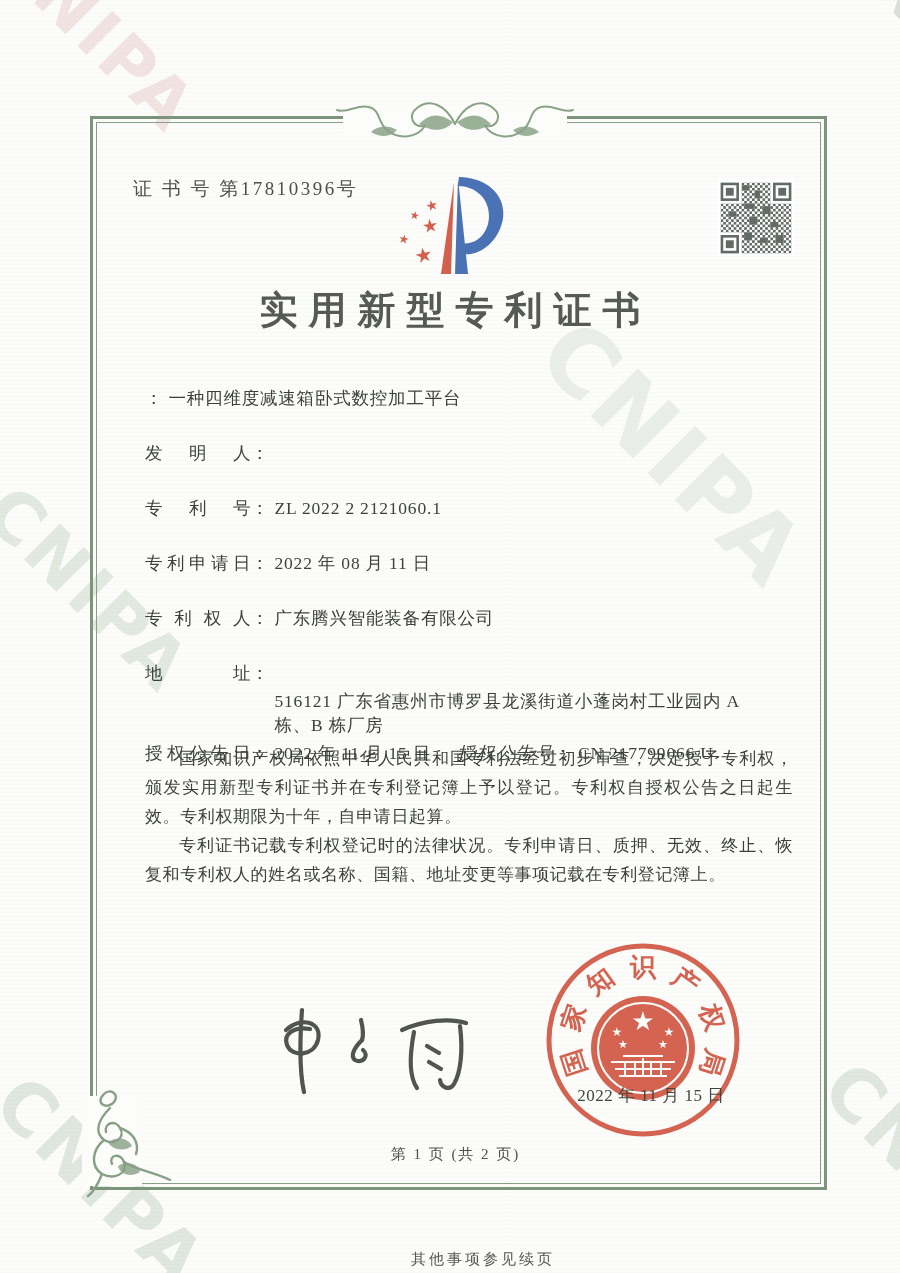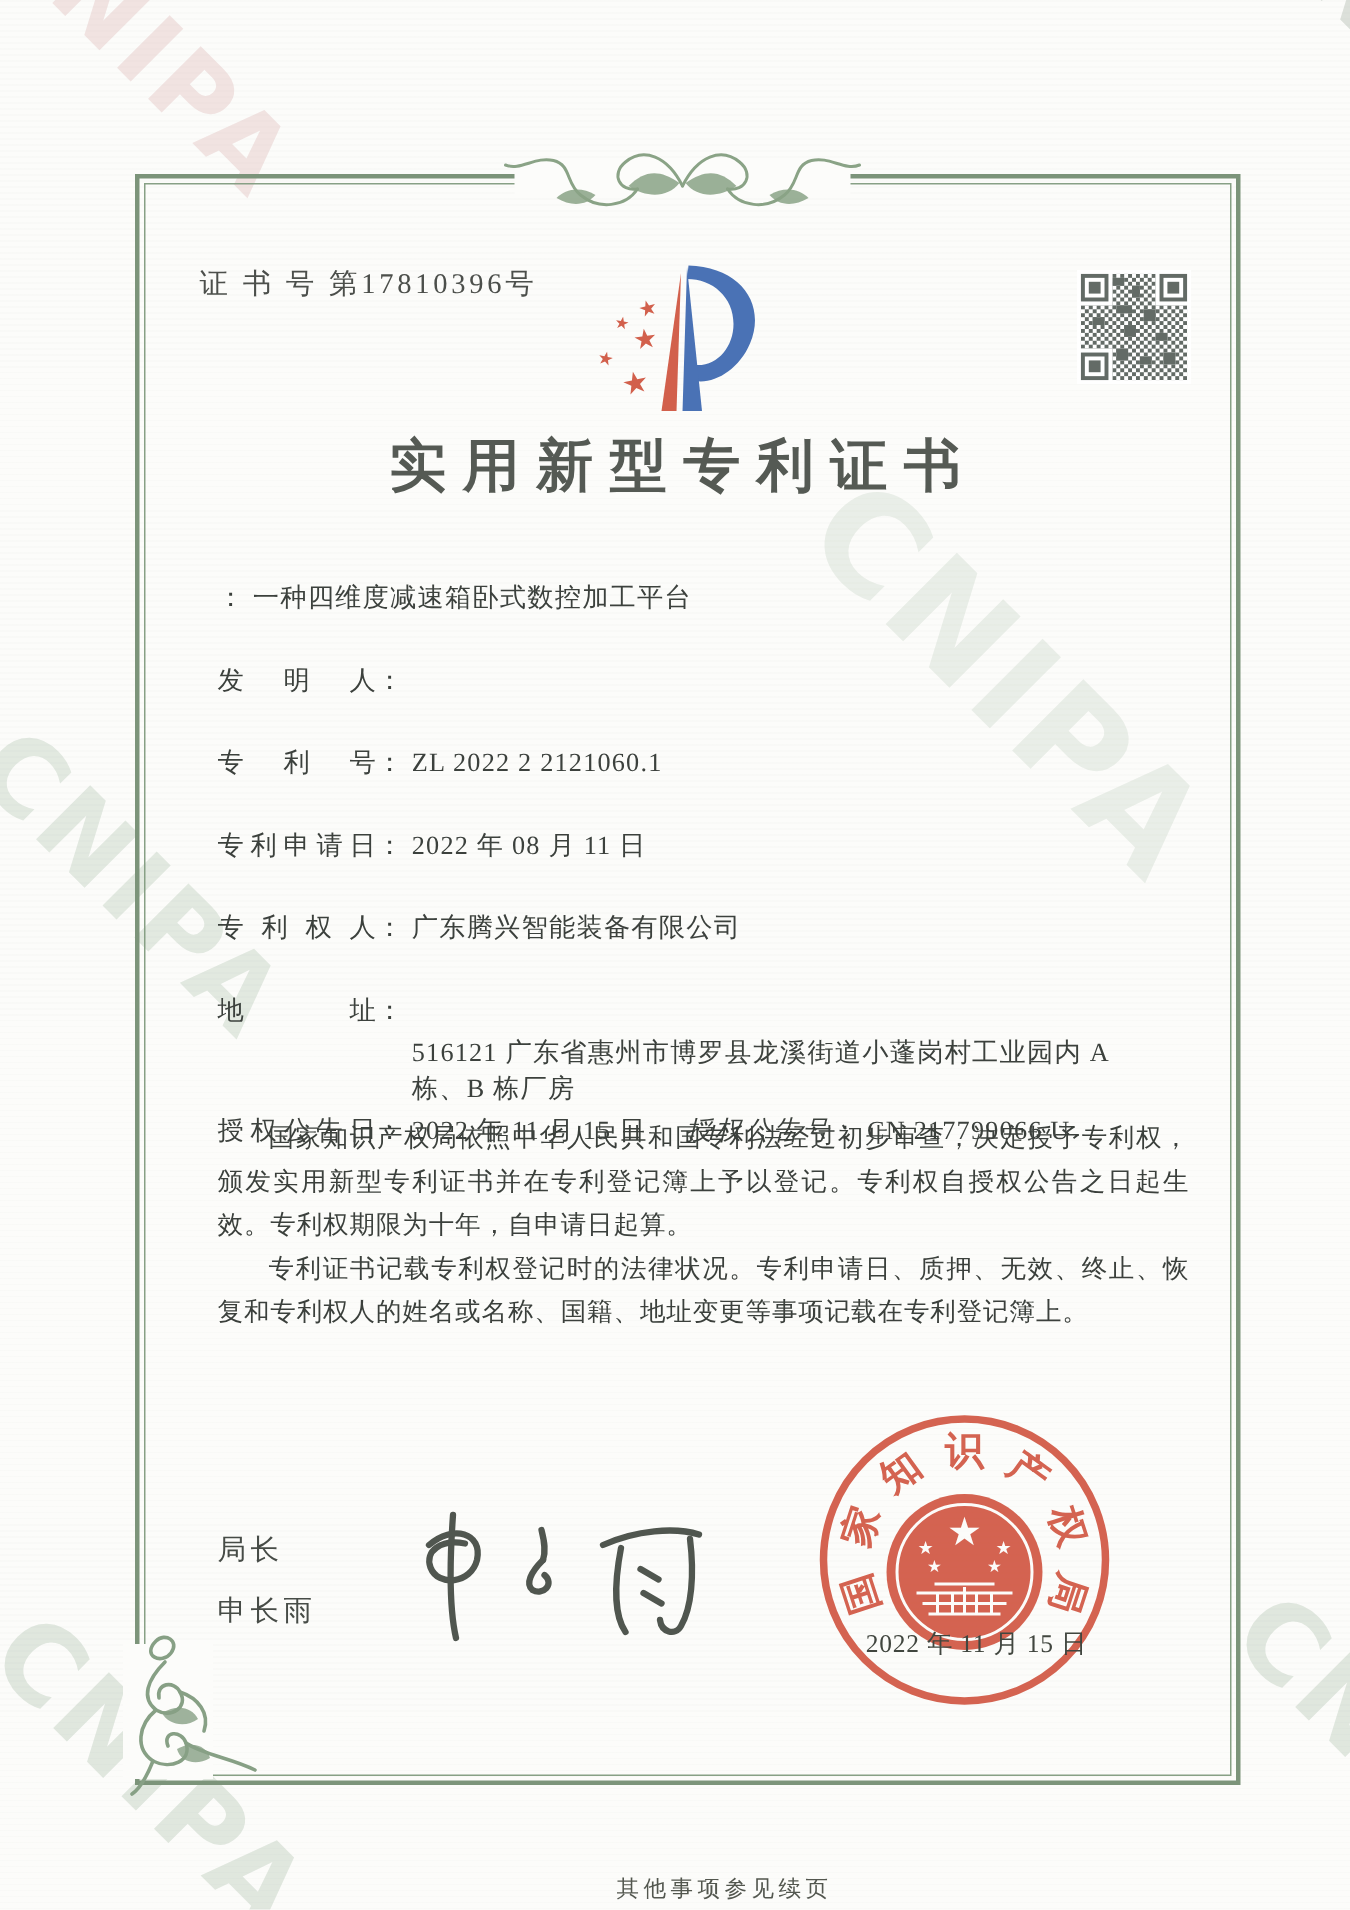--- a/index.html
+++ b/index.html
@@ -220,24 +220,20 @@
         <span class="fvalue">CN 217799066 U</span>
       </span>
     </div>
   </div>
 
   <div class="abs paras">
     <p>国家知识产权局依照中华人民共和国专利法经过初步审查，决定授予专利权，颁发实用新型专利证书并在专利登记簿上予以登记。专利权自授权公告之日起生效。专利权期限为十年，自申请日起算。</p>
     <p>专利证书记载专利权登记时的法律状况。专利申请日、质押、无效、终止、恢复和专利权人的姓名或名称、国籍、地址变更等事项记载在专利登记簿上。</p>
   </div>
 
-  <div class="abs officer">
-    <div>局长</div>
-    <div>申长雨</div>
-  </div>
 
   <svg class="abs sig" width="215" height="102" viewBox="0 0 215 102">
     <g stroke="#50564f" fill="none" stroke-width="4.2" stroke-linecap="round" stroke-linejoin="round">
       <path d="M40 12 C38 40 37 72 42 94"></path>
       <path d="M24 32 C40 18 60 24 56 42 C52 58 30 60 25 47 C21 36 32 28 48 31"></path>
       <path d="M99 22 C101 30 102 36 100 42"></path>
       <path d="M100 42 C92 50 88 58 93 62 C100 66 108 58 101 52"></path>
       <path d="M140 32 C162 22 188 20 204 25"></path>
       <path d="M152 34 C147 60 148 80 155 90"></path>
       <path d="M198 28 C201 52 199 74 192 86 C188 93 179 90 178 82"></path>
@@ -273,15 +269,16 @@
         <path d="M72 129 L128 129"></path>
         <path d="M76 136 L124 136"></path>
         <path d="M82 122 L82 136 M92 122 L92 136 M100 118 L100 136 M108 122 L108 136 M118 122 L118 136"></path>
         <path d="M80 116 L120 116"></path>
       </g>
     </g>
   </svg>
 
   <div class="abs seal-date">2022 年 11 月 15 日</div>
 
+  <div class="abs page-num">第 1 页 (共 2 页)</div>
   <div class="abs footer-note">其他事项参见续页</div>
 
 </div>
 
 </body></html>

